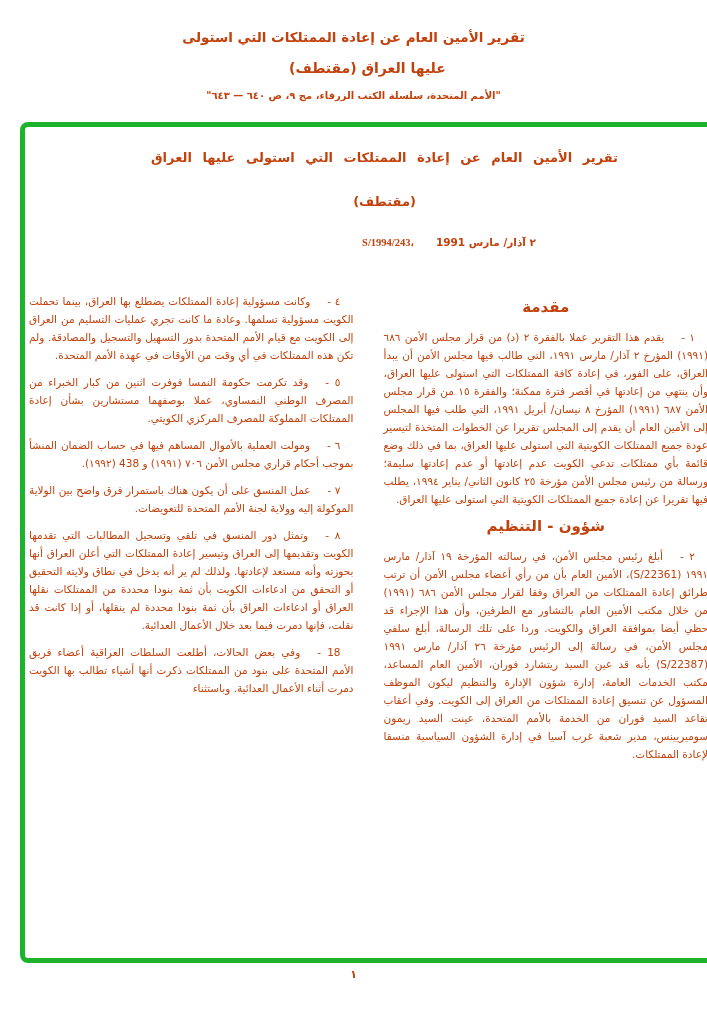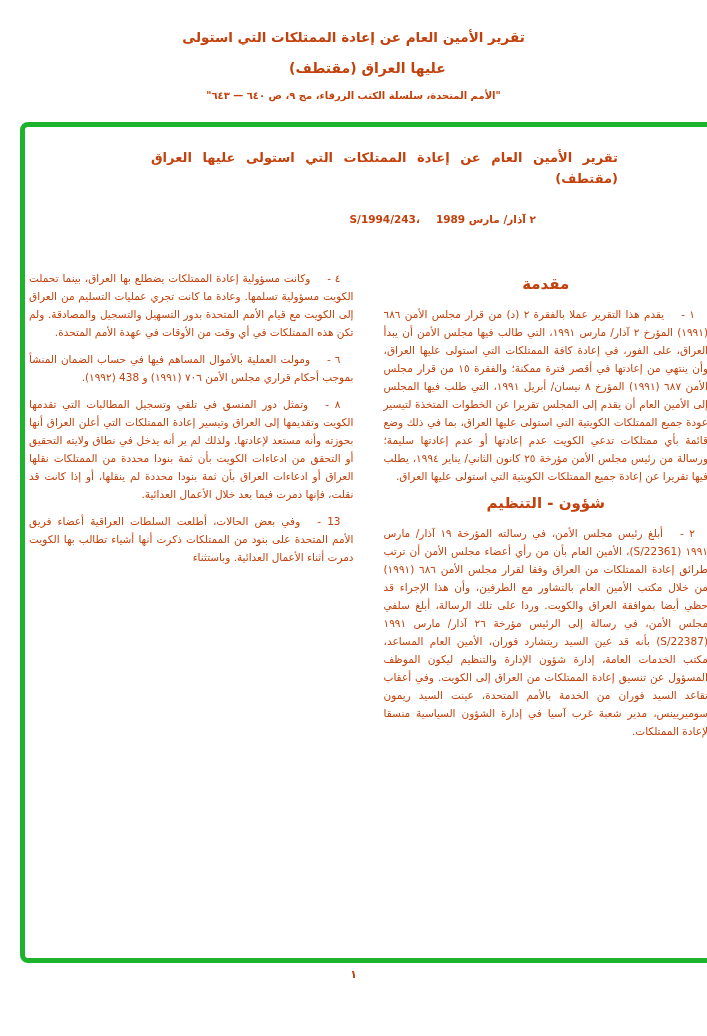--- a/index.html
+++ b/index.html
@@ -12,26 +12,26 @@
   .hdr-line1{font-size:13.5px;line-height:20px;}
   .hdr-line2{font-size:14px;line-height:20px;margin-top:11px;padding-left:28px;}
   .hdr-line3{font-size:10px;line-height:14px;margin-top:11px;}
   
   .green-box{
     position:absolute;left:20px;top:122px;width:697px;height:841px;box-sizing:border-box;
     border:5px solid #1db32c;border-radius:8px;background:#ffffff;overflow:hidden;
   }
   .box-title{margin:20px 94px 0 126px;font-weight:bold;font-size:13px;line-height:21px;}
   .box-title-main{direction:rtl;text-align:justify;text-align-last:justify;}
-  .box-title-suffix{direction:rtl;text-align:right;}
+  .box-title-suffix{direction:rtl;text-align:center;margin-top:23px;}
   .doc-symbol{
     direction:ltr;width:fit-content;margin:24px 176px 0 auto;
     font-weight:bold;font-size:10.5px;white-space:nowrap;
   }
-  .doc-symbol .sym{margin-right:16px;}
+  .doc-symbol .sym{margin-right:22px;font-family:Liberation Serif, serif;}
   
   .columns{
     display:flex;direction:rtl;gap:30px;margin-top:44px;padding:0 4px;
     font-size:10.5px;line-height:18px;text-align:justify;
   }
   .col{flex:1;min-width:0;}
   .col-heading{text-align:center;font-weight:bold;font-size:15px;margin:6px 0 12px;}
   .para{margin:0 0 9px;text-indent:13px;}
   .pnum{margin-left:17px;white-space:nowrap;}
   
@@ -49,37 +49,39 @@
   </header>
 
   <section class="green-box">
 
     <div class="box-title">
       <div class="box-title-main">تقرير الأمين العام عن إعادة الممتلكات التي استولى عليها العراق</div>
       <div class="box-title-suffix">(مقتطف)</div>
     </div>
 
     <div class="doc-symbol">
-      <span class="sym">S/1994/243،</span><span dir="rtl">٢ آذار/ مارس 1989</span>
+      <span class="sym">S/1994/243،</span><span dir="rtl">٢ آذار/ مارس 1991</span>
     </div>
 
     <div class="columns">
 
       <div class="col">
         <div class="col-heading">مقدمة</div>
         <p class="para"><span class="pnum">١ -</span><span>يقدم هذا التقرير عملا بالفقرة ٢ (د) من قرار مجلس الأمن ٦٨٦ (١٩٩١) المؤرخ ٢ آذار/ مارس ١٩٩١، التي طالب فيها مجلس الأمن أن يبدأ العراق، على الفور، في إعادة كافة الممتلكات التي استولى عليها العراق، وأن ينتهي من إعادتها في أقصر فترة ممكنة؛ والفقرة ١٥ من قرار مجلس الأمن ٦٨٧ (١٩٩١) المؤرخ ٨ نيسان/ أبريل ١٩٩١، التي طلب فيها المجلس إلى الأمين العام أن يقدم إلى المجلس تقريرا عن الخطوات المتخذة لتيسير عودة جميع الممتلكات الكويتية التي استولى عليها العراق، بما في ذلك وضع قائمة بأي ممتلكات تدعي الكويت عدم إعادتها أو عدم إعادتها سليمة؛ ورسالة من رئيس مجلس الأمن مؤرخة ٢٥ كانون الثاني/ يناير ١٩٩٤، يطلب فيها تقريرا عن إعادة جميع الممتلكات الكويتية التي استولى عليها العراق.</span></p>
         <div class="col-heading">شؤون - التنظيم</div>
         <p class="para"><span class="pnum">٢ -</span><span>أبلغ رئيس مجلس الأمن، في رسالته المؤرخة ١٩ آذار/ مارس ١٩٩١ (S/22361)، الأمين العام بأن من رأي أعضاء مجلس الأمن أن ترتب طرائق إعادة الممتلكات من العراق وفقا لقرار مجلس الأمن ٦٨٦ (١٩٩١) من خلال مكتب الأمين العام بالتشاور مع الطرفين، وأن هذا الإجراء قد حظي أيضا بموافقة العراق والكويت. وردا على تلك الرسالة، أبلغ سلفي مجلس الأمن، في رسالة إلى الرئيس مؤرخة ٢٦ آذار/ مارس ١٩٩١ (S/22387) بأنه قد عين السيد ريتشارد فوران، الأمين العام المساعد، مكتب الخدمات العامة، إدارة شؤون الإدارة والتنظيم ليكون الموظف المسؤول عن تنسيق إعادة الممتلكات من العراق إلى الكويت. وفي أعقاب تقاعد السيد فوران من الخدمة بالأمم المتحدة، عينت السيد ريمون سوميريينس، مدير شعبة غرب آسيا في إدارة الشؤون السياسية منسقا لإعادة الممتلكات.</span></p>
       </div>
 
       <div class="col">
         <p class="para"><span class="pnum">٤ -</span><span>وكانت مسؤولية إعادة الممتلكات يضطلع بها العراق، بينما تحملت الكويت مسؤولية تسلمها. وعادة ما كانت تجري عمليات التسليم من العراق إلى الكويت مع قيام الأمم المتحدة بدور التسهيل والتسجيل والمصادقة. ولم تكن هذه الممتلكات في أي وقت من الأوقات في عهدة الأمم المتحدة.</span></p>
+        <p class="para"><span class="pnum">٥ -</span><span>وقد تكرمت حكومة النمسا فوفرت اثنين من كبار الخبراء من المصرف الوطني النمساوي، عملا بوصفهما مستشارين بشأن إعادة الممتلكات المملوكة للمصرف المركزي الكويتي.</span></p>
         <p class="para"><span class="pnum">٦ -</span><span>ومولت العملية بالأموال المساهم فيها في حساب الضمان المنشأ بموجب أحكام قراري مجلس الأمن ٧٠٦ (١٩٩١) و 438 (١٩٩٢).</span></p>
+        <p class="para"><span class="pnum">٧ -</span><span>عمل المنسق على أن يكون هناك باستمرار فرق واضح بين الولاية الموكولة إليه وولاية لجنة الأمم المتحدة للتعويضات.</span></p>
         <p class="para"><span class="pnum">٨ -</span><span>وتمثل دور المنسق في تلقي وتسجيل المطالبات التي تقدمها الكويت وتقديمها إلى العراق وتيسير إعادة الممتلكات التي أعلن العراق أنها بحوزته وأنه مستعد لإعادتها. ولذلك لم ير أنه يدخل في نطاق ولايته التحقيق أو التحقق من ادعاءات الكويت بأن ثمة بنودا محددة من الممتلكات نقلها العراق أو ادعاءات العراق بأن ثمة بنودا محددة لم ينقلها، أو إذا كانت قد نقلت، فإنها دمرت فيما بعد خلال الأعمال العدائية.</span></p>
-        <p class="para"><span class="pnum">13 -</span><span>وفي بعض الحالات، أطلعت السلطات العراقية أعضاء فريق الأمم المتحدة على بنود من الممتلكات ذكرت أنها أشياء تطالب بها الكويت دمرت أثناء الأعمال العدائية. وباستثناء</span></p>
+        <p class="para"><span class="pnum">18 -</span><span>وفي بعض الحالات، أطلعت السلطات العراقية أعضاء فريق الأمم المتحدة على بنود من الممتلكات ذكرت أنها أشياء تطالب بها الكويت دمرت أثناء الأعمال العدائية. وباستثناء</span></p>
       </div>
 
     </div>
   </section>
 
   <div class="page-number">١</div>
 
 </div>
 
 </body></html>

